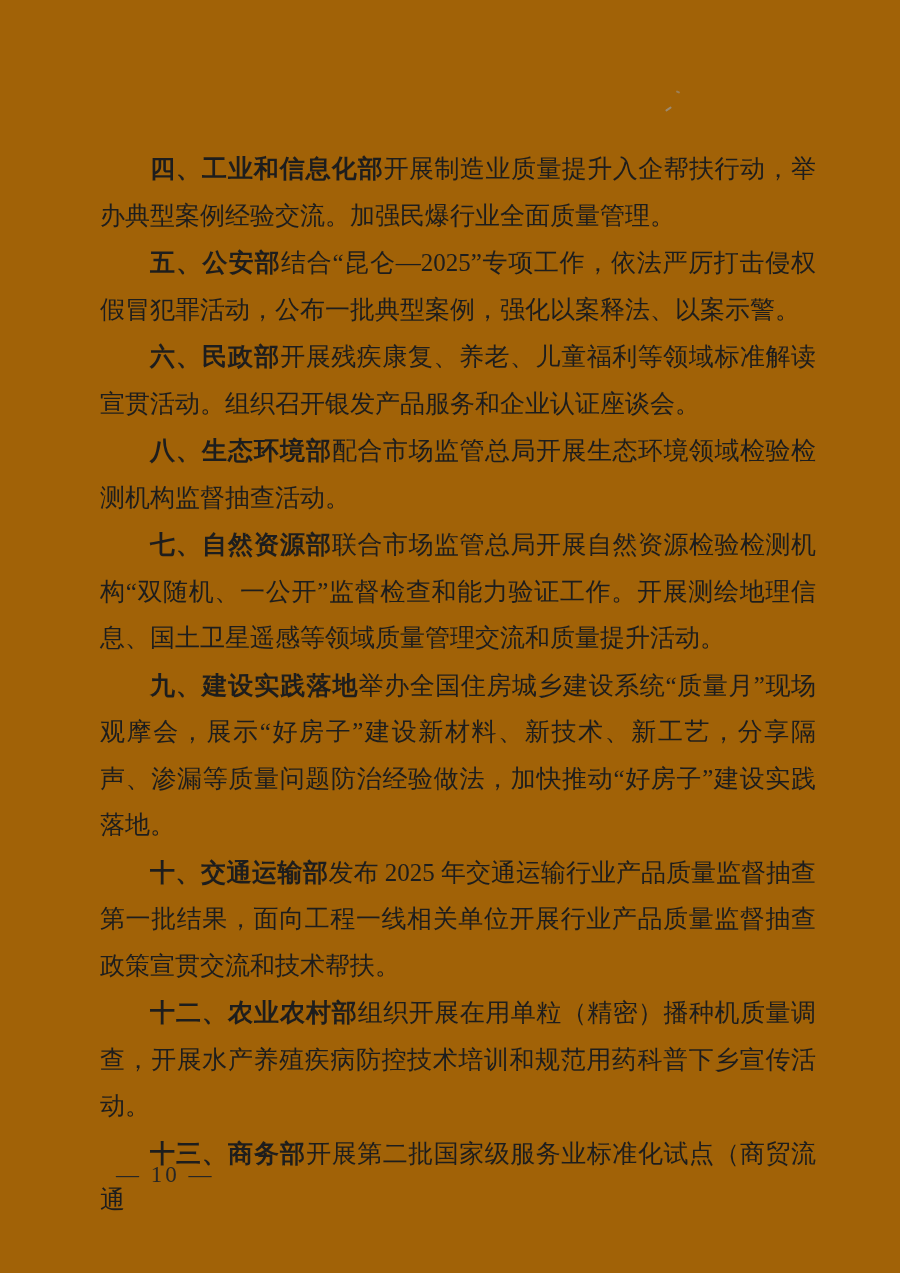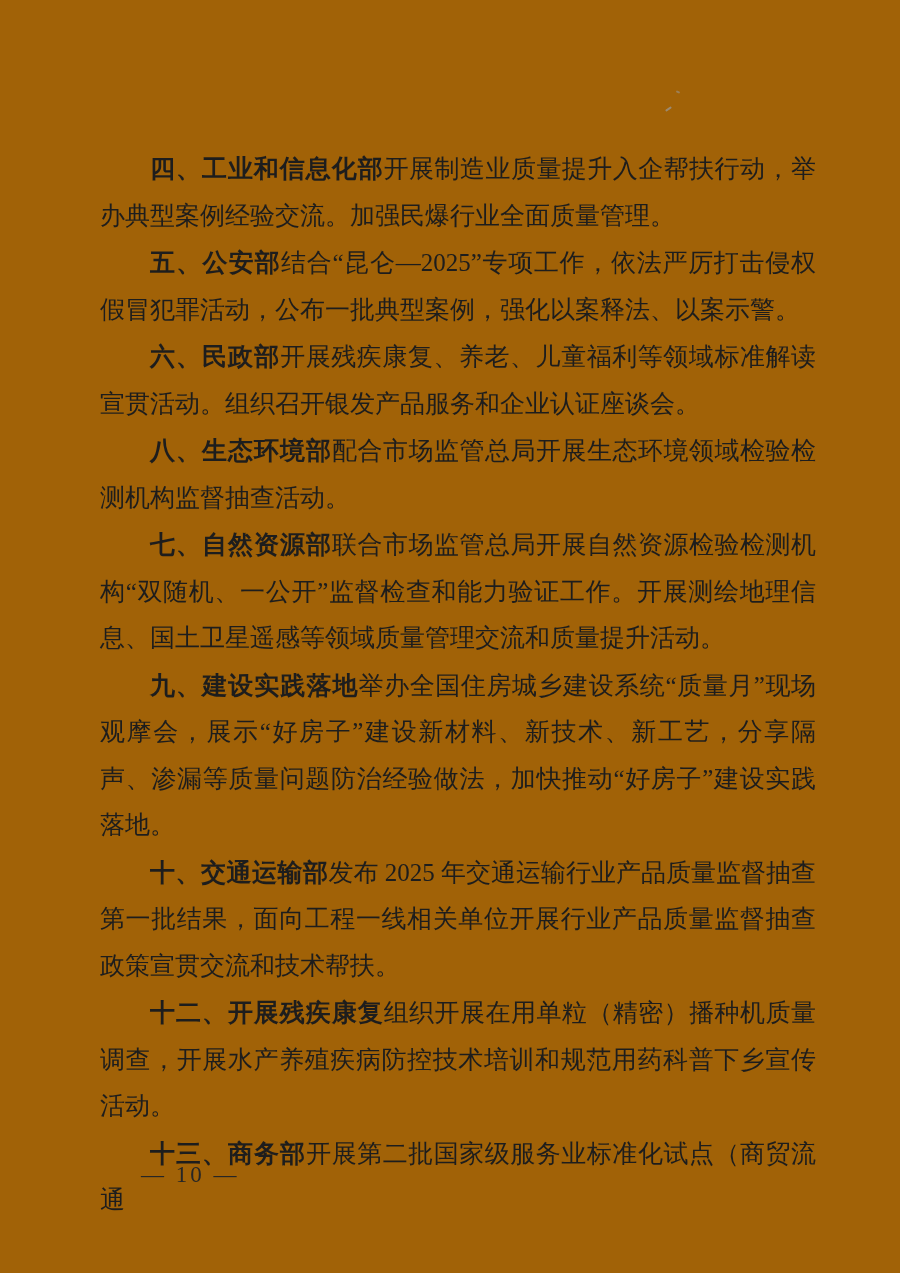--- a/index.html
+++ b/index.html
@@ -41,21 +41,20 @@
   }
   .footer {
     position: absolute;
     left: 116px;
     top: 1160px;
     font-size: 23px;
     line-height: 30px;
     color: #262626;
     letter-spacing: 3px;
     font-family: "Liberation Serif", "DejaVu Serif", serif;
-    margin-left: 25px;
   }
   .scan-speck {
     position: absolute;
     background: #9a9a9a;
     border-radius: 1px;
   }
   .speck-1 {
     left: 676px;
     top: 91px;
     width: 4px;
@@ -81,19 +80,19 @@
   <div class="scan-speck speck-2"></div>
 
   <div class="content">
     <p class="para"><span class="head">四、工业和信息化部</span><span class="body-text">开展制造业质量提升入企帮扶行动，举办典型案例经验交流。加强民爆行业全面质量管理。</span></p>
     <p class="para"><span class="head">五、公安部</span><span class="body-text">结合“昆仑—2025”专项工作，依法严厉打击侵权假冒犯罪活动，公布一批典型案例，强化以案释法、以案示警。</span></p>
     <p class="para"><span class="head">六、民政部</span><span class="body-text">开展残疾康复、养老、儿童福利等领域标准解读宣贯活动。组织召开银发产品服务和企业认证座谈会。</span></p>
     <p class="para"><span class="head">八、生态环境部</span><span class="body-text">配合市场监管总局开展生态环境领域检验检测机构监督抽查活动。</span></p>
     <p class="para"><span class="head">七、自然资源部</span><span class="body-text">联合市场监管总局开展自然资源检验检测机构“双随机、一公开”监督检查和能力验证工作。开展测绘地理信息、国土卫星遥感等领域质量管理交流和质量提升活动。</span></p>
     <p class="para"><span class="head">九、建设实践落地</span><span class="body-text">举办全国住房城乡建设系统“质量月”现场观摩会，展示“好房子”建设新材料、新技术、新工艺，分享隔声、渗漏等质量问题防治经验做法，加快推动“好房子”建设实践落地。</span></p>
     <p class="para"><span class="head">十、交通运输部</span><span class="body-text">发布 2025 年交通运输行业产品质量监督抽查第一批结果，面向工程一线相关单位开展行业产品质量监督抽查政策宣贯交流和技术帮扶。</span></p>
-    <p class="para"><span class="head">十二、开展残疾康复</span><span class="body-text">组织开展在用单粒（精密）播种机质量调查，开展水产养殖疾病防控技术培训和规范用药科普下乡宣传活动。</span></p>
+    <p class="para"><span class="head">十二、农业农村部</span><span class="body-text">组织开展在用单粒（精密）播种机质量调查，开展水产养殖疾病防控技术培训和规范用药科普下乡宣传活动。</span></p>
     <p class="para"><span class="head">十三、商务部</span><span class="body-text">开展第二批国家级服务业标准化试点（商贸流通</span></p>
   </div>
 
   <div class="footer">— 10 —</div>
 
 </div>
 
 </body></html>

